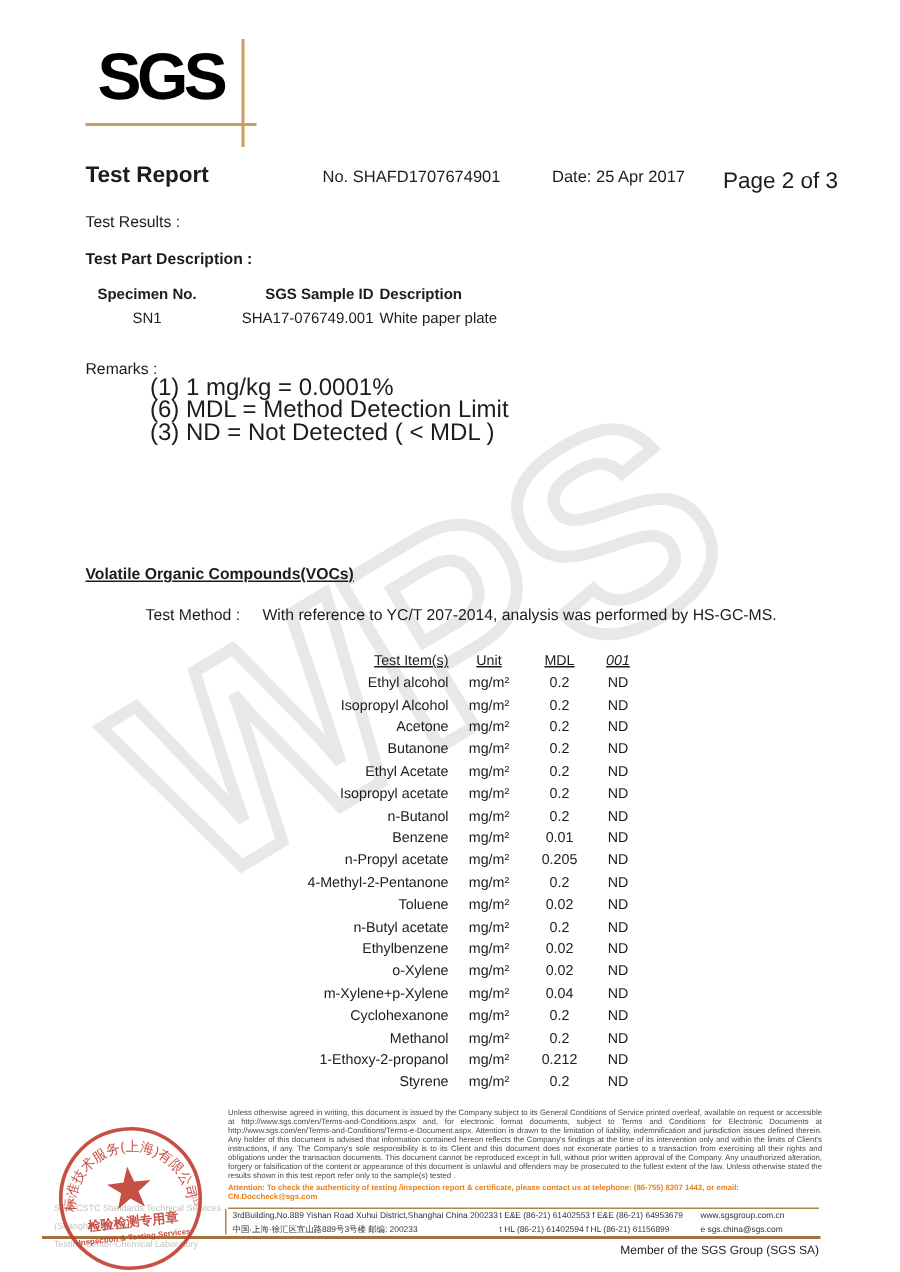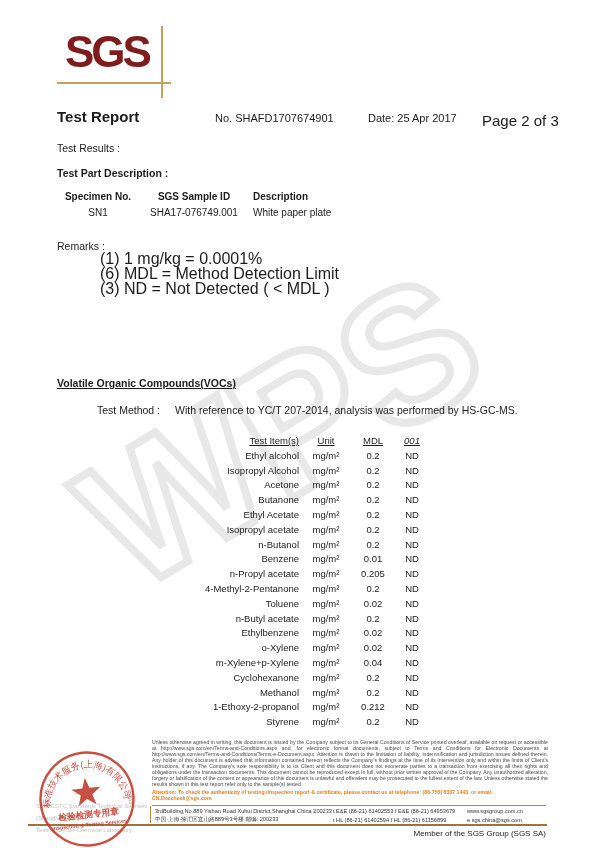--- a/index.html
+++ b/index.html
@@ -14,41 +14,41 @@
   .watermark { position:absolute; inset:0; z-index:1; pointer-events:none; }
 
   .content { position:absolute; inset:0; z-index:2; }
 
   
   .logo-wrap { position:absolute; left:57px; top:24px; width:120px; height:76px; }
   .logo-hline { position:absolute; left:0; top:58px; width:114px; height:2px; background:#c9a05f; }
   .logo-vline { position:absolute; left:104px; top:2px; width:2px; height:72px; background:#c9a05f; }
   .logo-text {
     position:absolute; left:8px; top:6px; font-size:44px; font-weight:bold;
-    color:#7f1d1d; letter-spacing:-3px; line-height:1;
+    color:#000000; letter-spacing:-3px; line-height:1;
   }
 
   
   .report-title { position:absolute; left:57px; top:108px; font-size:15px; font-weight:bold; }
   .report-no   { position:absolute; left:215px; top:112px; font-size:11px; }
   .report-date { position:absolute; left:368px; top:112px; font-size:11px; }
   .report-page { position:absolute; left:482px; top:112px; font-size:15px; }
 
   
   .test-results-label { position:absolute; left:57px; top:142px; font-size:10.5px; }
   .tpd-label { position:absolute; left:57px; top:167px; font-size:10.5px; font-weight:bold; }
 
   .specimen-table {
     position:absolute; left:57px; top:191px; display:grid;
     grid-template-columns:82px 110px 140px; grid-auto-rows:16px;
     font-size:10px;
   }
   .specimen-table .hdr { font-weight:bold; }
   .specimen-table .c0 { text-align:center; }
-  .specimen-table .c1 { text-align:center; }
+  .specimen-table .c1 { text-align:right; }
   .specimen-table .c2 { text-align:left; padding-left:4px; }
 
   .remarks-label { position:absolute; left:57px; top:240px; font-size:10.5px; }
   .remarks-list { position:absolute; left:100px; top:251px; font-size:16px; line-height:15px; list-style:none; }
 
   .voc-heading { position:absolute; left:57px; top:377px; font-size:10.5px; font-weight:bold; text-decoration:underline; }
   .test-method { position:absolute; left:57px; top:404px; font-size:10.5px; display:flex; }
   .test-method .lbl { width:78px;margin-left:40px; }
 
   

